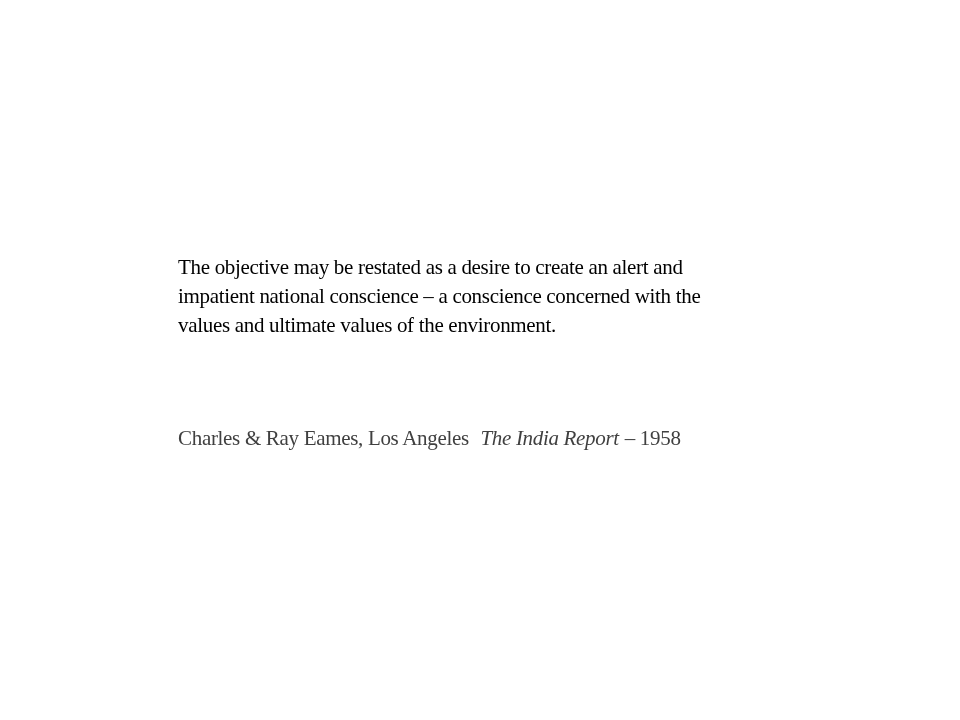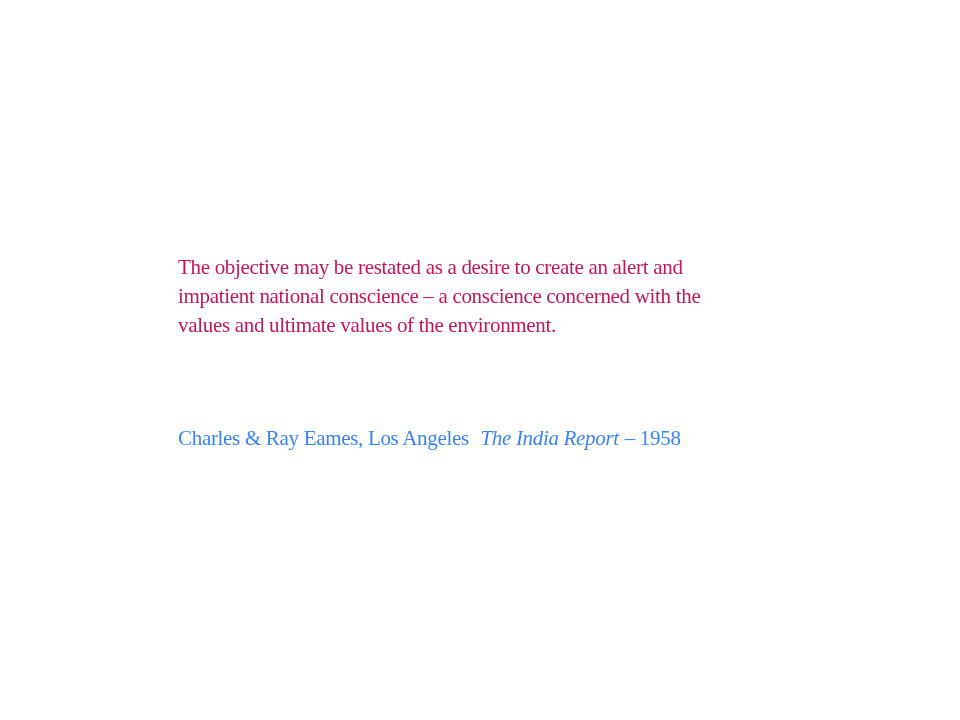--- a/index.html
+++ b/index.html
@@ -19,34 +19,34 @@
     inset: 0;
     width: 960px;
     height: 720px;
     background: #ffffff;
   }
   .quote-block {
     position: absolute;
     left: 178px;
     top: 253px;
     width: 640px;
-    color: #be185d;
+    color: #000000;
     font-size: 21px;
     line-height: 29px;
     letter-spacing: -0.015em;
   }
   .quote-line {
     white-space: nowrap;
   }
   .citation-line {
     position: absolute;
     left: 178px;
     top: 424px;
     width: 700px;
-    color: #3b82f6;
+    color: #404040;
     font-size: 21px;
     line-height: 29px;
     letter-spacing: -0.015em;
     white-space: nowrap;
   }
   .citation-work-title {
     font-style: italic;
     margin-left: 0.55em;
   }
   .citation-year {

